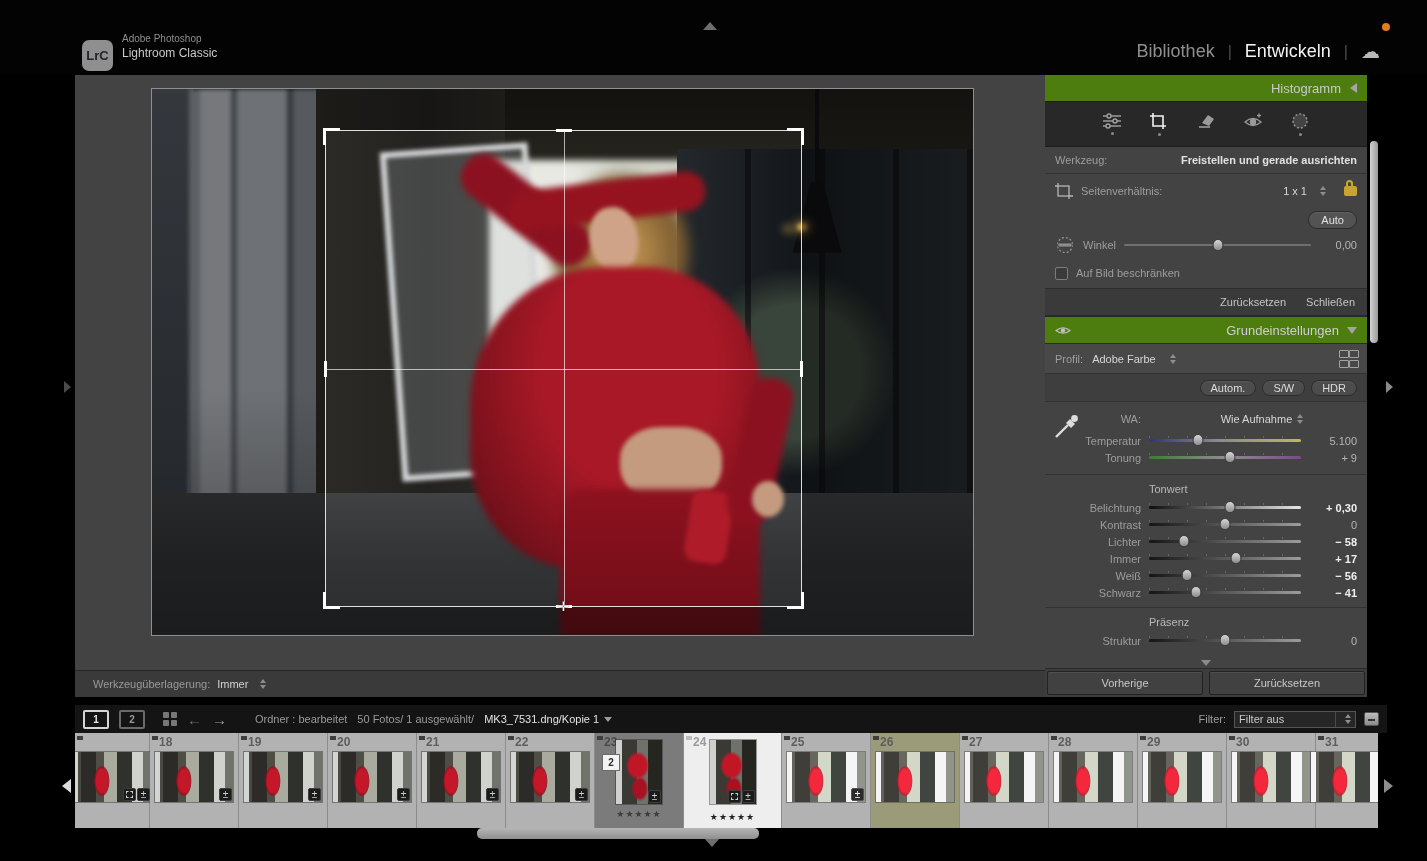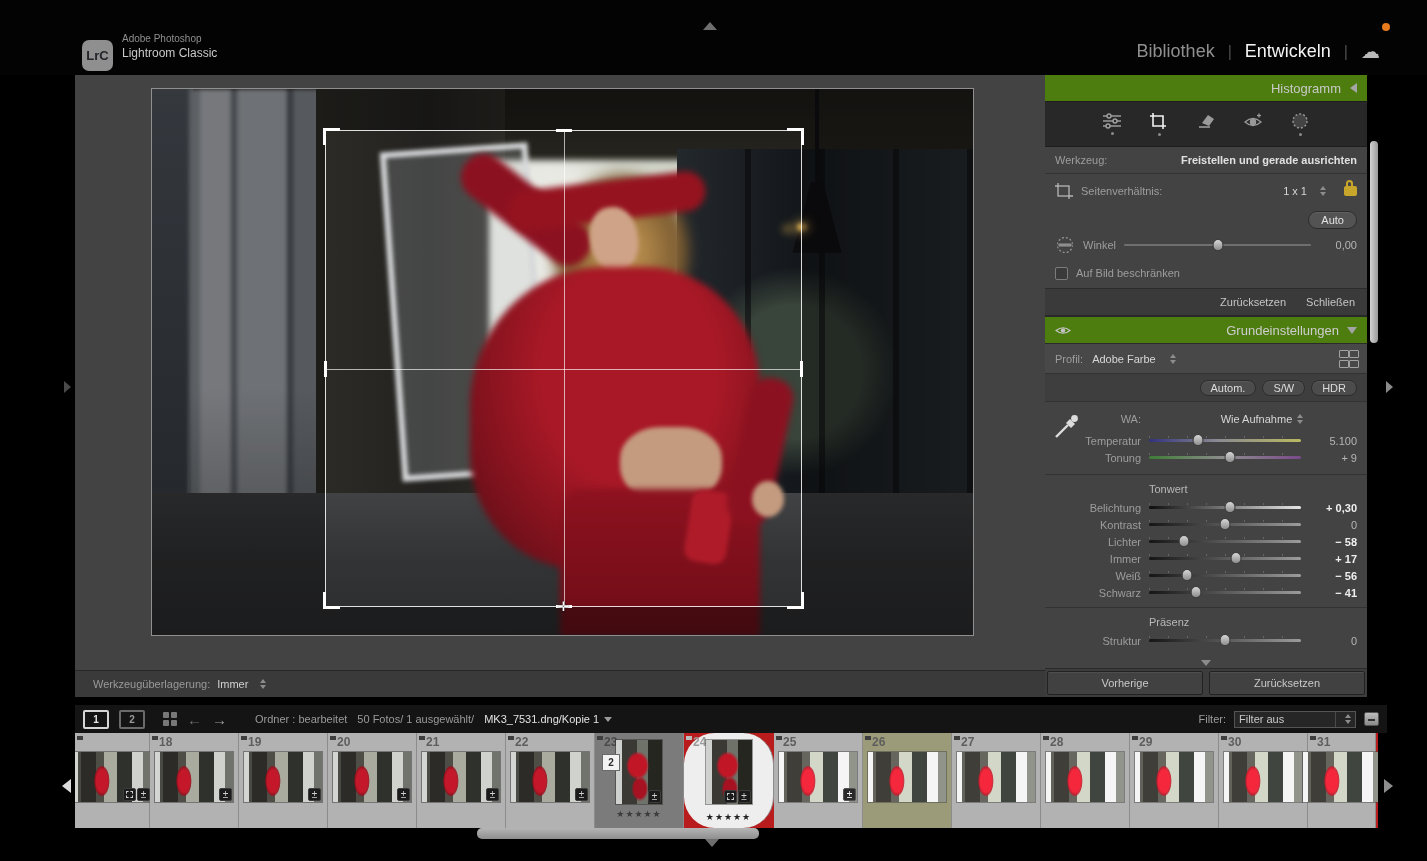--- a/index.html
+++ b/index.html
@@ -608,21 +608,21 @@
     <div class="flag"></div>
     <div class="cellnum">23</div>
     <div class="thumb th-port">
         <div class="badges">
           <span class="badge edit-badge"></span>
         </div>
       </div>
     <div class="stack">2</div>
     <div class="stars">★★★★★</div>
   </div>
-    <div class="cell bg-active" style="width: 90px; border-radius: 31px;">
+    <div class="cell bg-active" style="width: 98px;">
     <div class="flag"></div>
     <div class="cellnum">24</div>
     <div class="thumb th-port">
         <div class="badges">
           <span class="badge crop-badge"></span>
           <span class="badge edit-badge"></span>
         </div>
       </div>
 
     <div class="stars">★★★★★</div>

